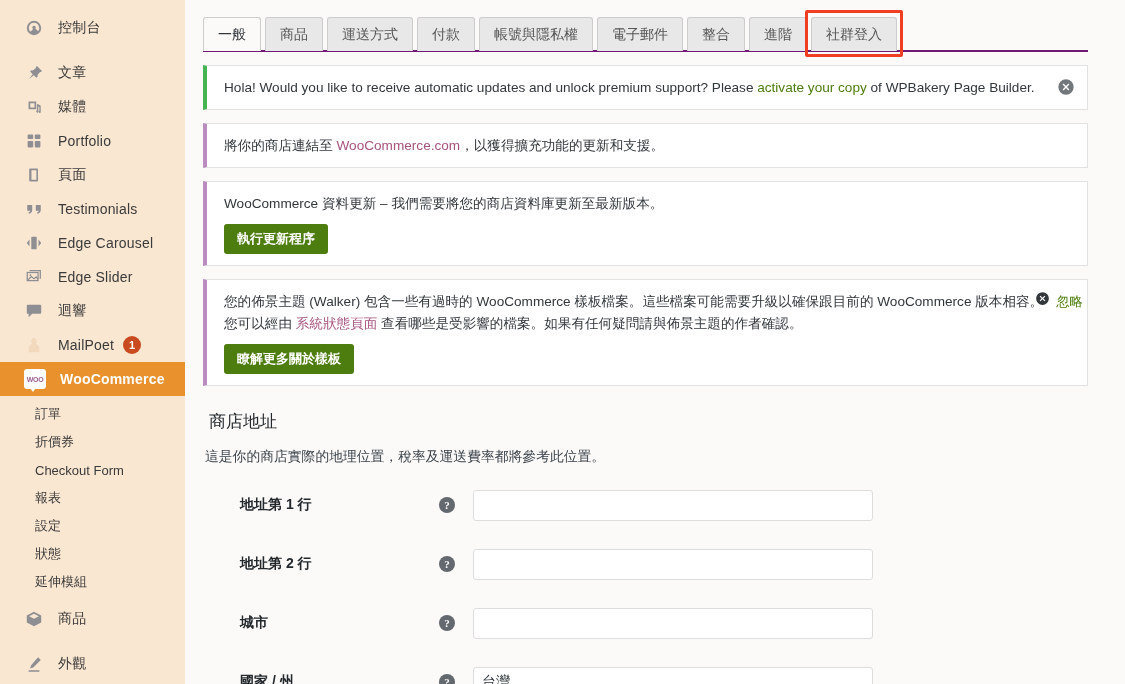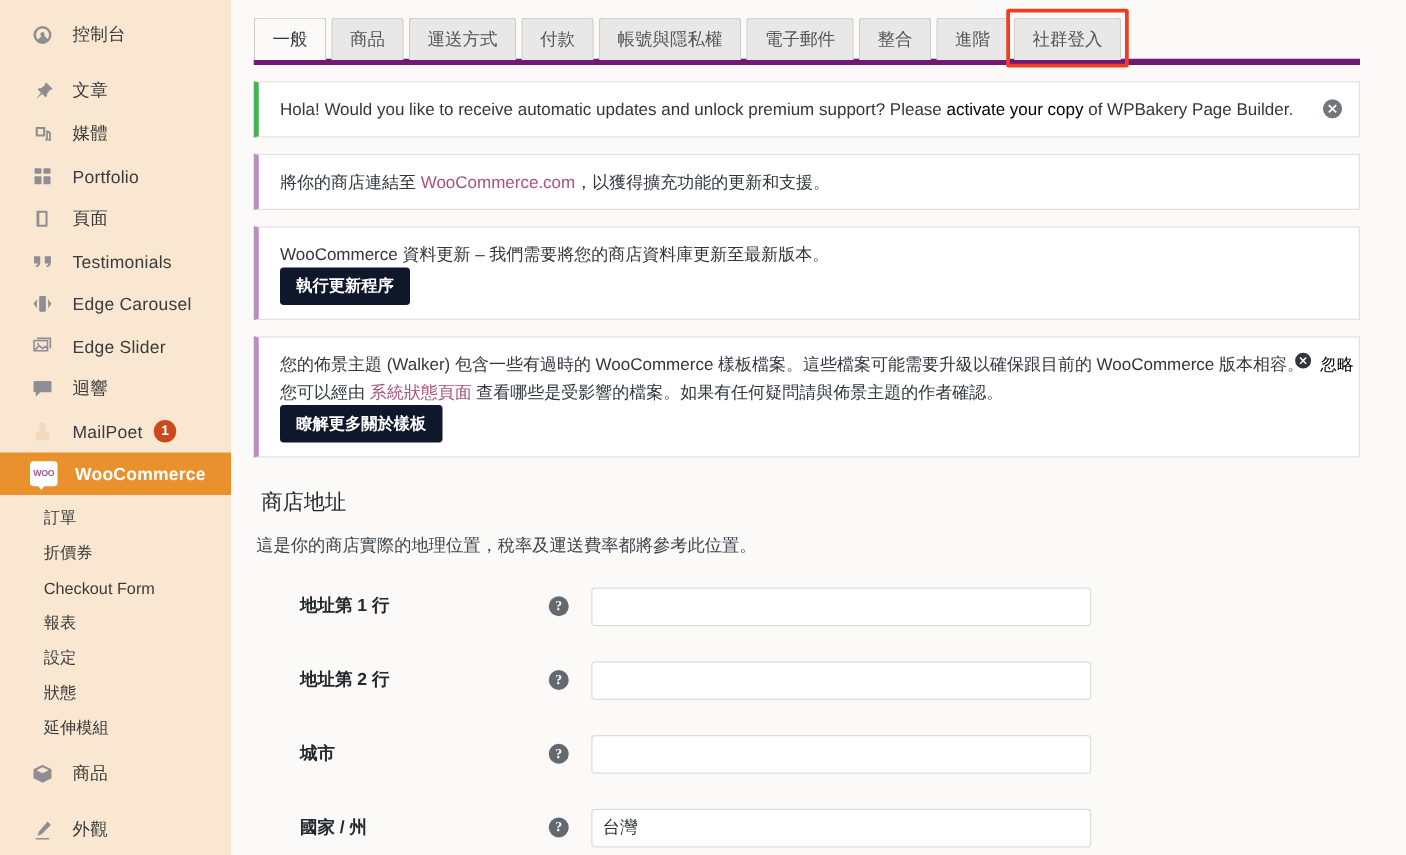--- a/index.html
+++ b/index.html
@@ -98,21 +98,21 @@
     position: relative;
     overflow: hidden;
     padding: 0 20px 0 18px;
   }
 
   
   #tabbar {
     position: relative;
     height: 52px;
     padding-top: 17px;
-    border-bottom: 5px solid #701a75;
+    border-bottom: 2px solid #701a75;
     display: flex; align-items: flex-end;
     margin-right: 17px;
   }
   .tab {
     height: 34px;
     line-height: 33px;
     padding: 0 14px;
     margin-right: 4px;
     font-size: 14px;
     color: #555;
@@ -149,40 +149,41 @@
     margin: 13px 0 0 0;
     padding: 11px 40px 11px 17px;
     font-size: 13.6px;
     line-height: 1.55;
     color: #32373c;
     margin-right: 17px;
   }
   .notice.green  { border-left-color: #46b450; }
   .notice.purple { border-left-color: #bb8cc0; }
   .notice p { margin: 0; }
-  .notice a { color: #000000; text-decoration: none; }
+  .notice a { color: #4d7c0f; text-decoration: none; }
   .notice a.sys { color: #a6537e; }
   .notice strong { font-weight: 400; }
 
   .notice-dismiss {
     position: absolute; top: 12px; right: 12px;
     width: 18px; height: 18px;
     cursor: pointer;
     color: #72777c;
   }
   .ignore-link {
     position: absolute; top: 11px; right: 4px;
     font-size: 13.4px; color: #555;
     display: flex; align-items: center; gap: 6px;
     cursor: pointer; text-decoration: none;
   }
 
   .wc-btn {
     display: inline-block;
-    background: #0f172a;
+    margin-top: 10px;
+    background: #4d7c0f;
     color: #fff;
     border: none;
     border-radius: 3px;
     font-size: 13px;
     font-weight: 600;
     padding: 7px 13px;
     cursor: pointer;
     line-height: 1.25;
     font-family: inherit;
   }

